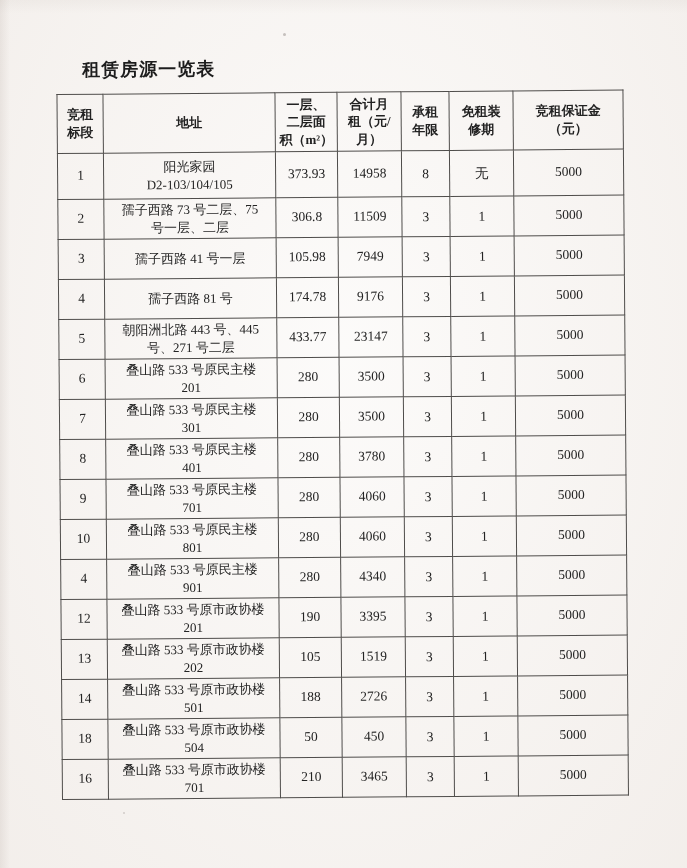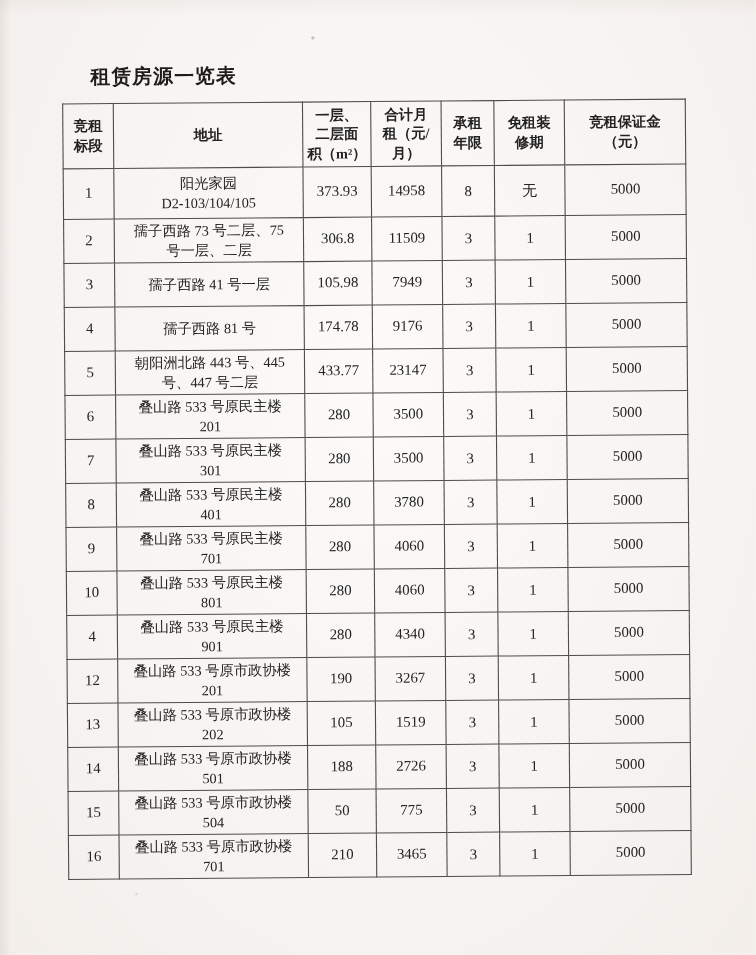--- a/index.html
+++ b/index.html
@@ -160,21 +160,21 @@
     <td class="c-num">9176</td>
     <td class="c-num c-top">3</td>
     <td class="c-num c-top">1</td>
     <td class="c-num">5000</td>
   </tr>
 
   <tr>
     <td class="c-num">5</td>
     <td>
       <div class="addr-line">朝阳洲北路 443 号、445</div>
-      <div class="addr-line">号、447 号二层</div>
+      <div class="addr-line">号、271 号二层</div>
     </td>
     <td class="c-num">433.77</td>
     <td class="c-num">23147</td>
     <td class="c-num c-top">3</td>
     <td class="c-num c-top">1</td>
     <td class="c-num">5000</td>
   </tr>
 
   <tr>
     <td class="c-num">6</td>
@@ -254,21 +254,21 @@
     <td class="c-num">5000</td>
   </tr>
 
   <tr>
     <td class="c-num">12</td>
     <td>
       <div class="addr-line">叠山路 533 号原市政协楼</div>
       <div class="addr-line">201</div>
     </td>
     <td class="c-num">190</td>
-    <td class="c-num">3267</td>
+    <td class="c-num">3395</td>
     <td class="c-num c-top">3</td>
     <td class="c-num c-top">1</td>
     <td class="c-num">5000</td>
   </tr>
 
   <tr>
     <td class="c-num">13</td>
     <td>
       <div class="addr-line">叠山路 533 号原市政协楼</div>
       <div class="addr-line">202</div>
@@ -287,27 +287,27 @@
       <div class="addr-line">501</div>
     </td>
     <td class="c-num">188</td>
     <td class="c-num">2726</td>
     <td class="c-num c-top">3</td>
     <td class="c-num c-top">1</td>
     <td class="c-num">5000</td>
   </tr>
 
   <tr>
-    <td class="c-num">15</td>
+    <td class="c-num">18</td>
     <td>
       <div class="addr-line">叠山路 533 号原市政协楼</div>
       <div class="addr-line">504</div>
     </td>
     <td class="c-num">50</td>
-    <td class="c-num">775</td>
+    <td class="c-num">450</td>
     <td class="c-num c-top">3</td>
     <td class="c-num c-top">1</td>
     <td class="c-num">5000</td>
   </tr>
 
   <tr>
     <td class="c-num">16</td>
     <td>
       <div class="addr-line">叠山路 533 号原市政协楼</div>
       <div class="addr-line">701</div>

